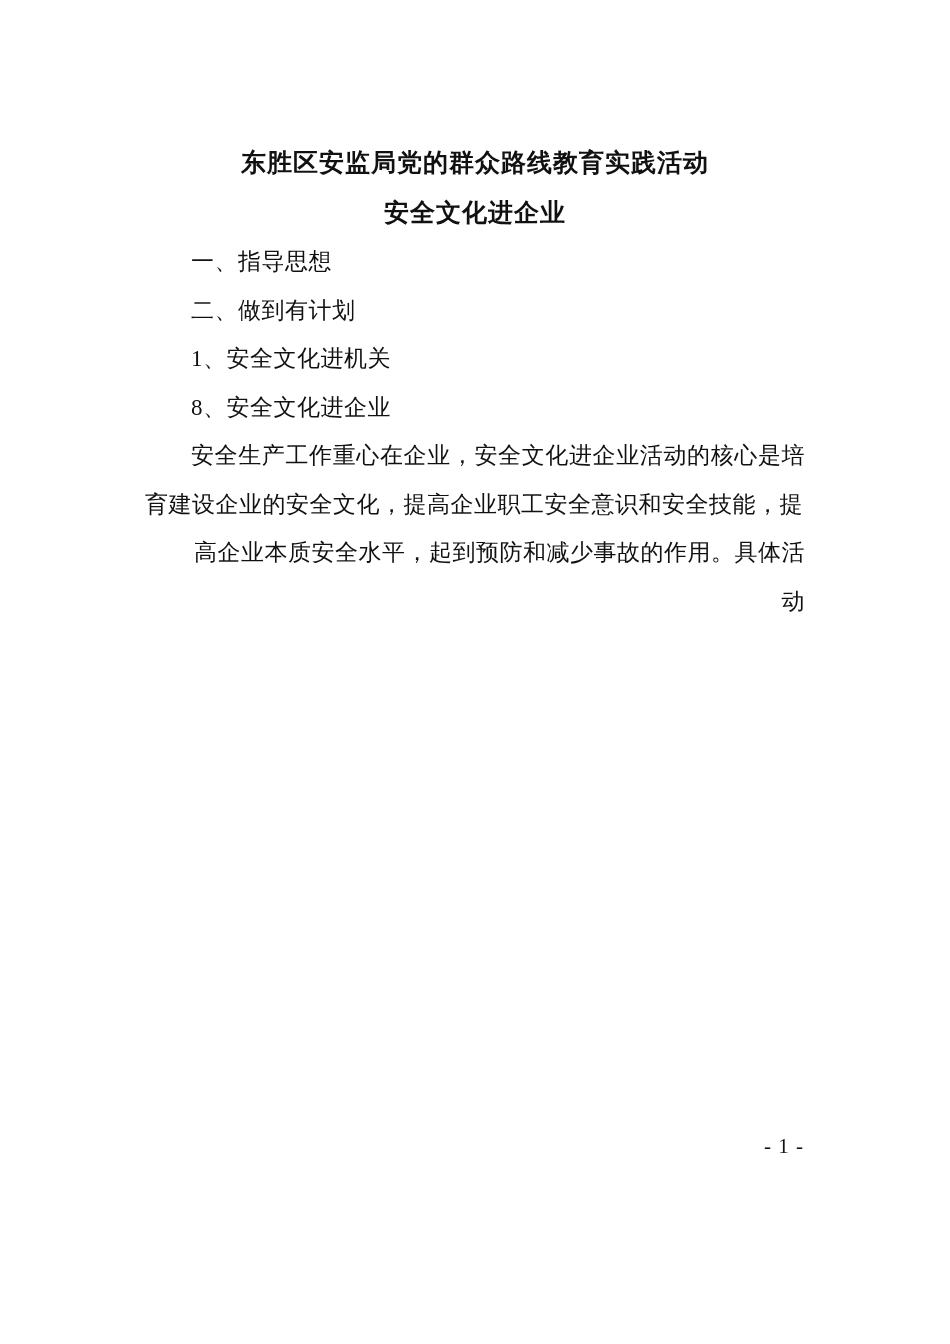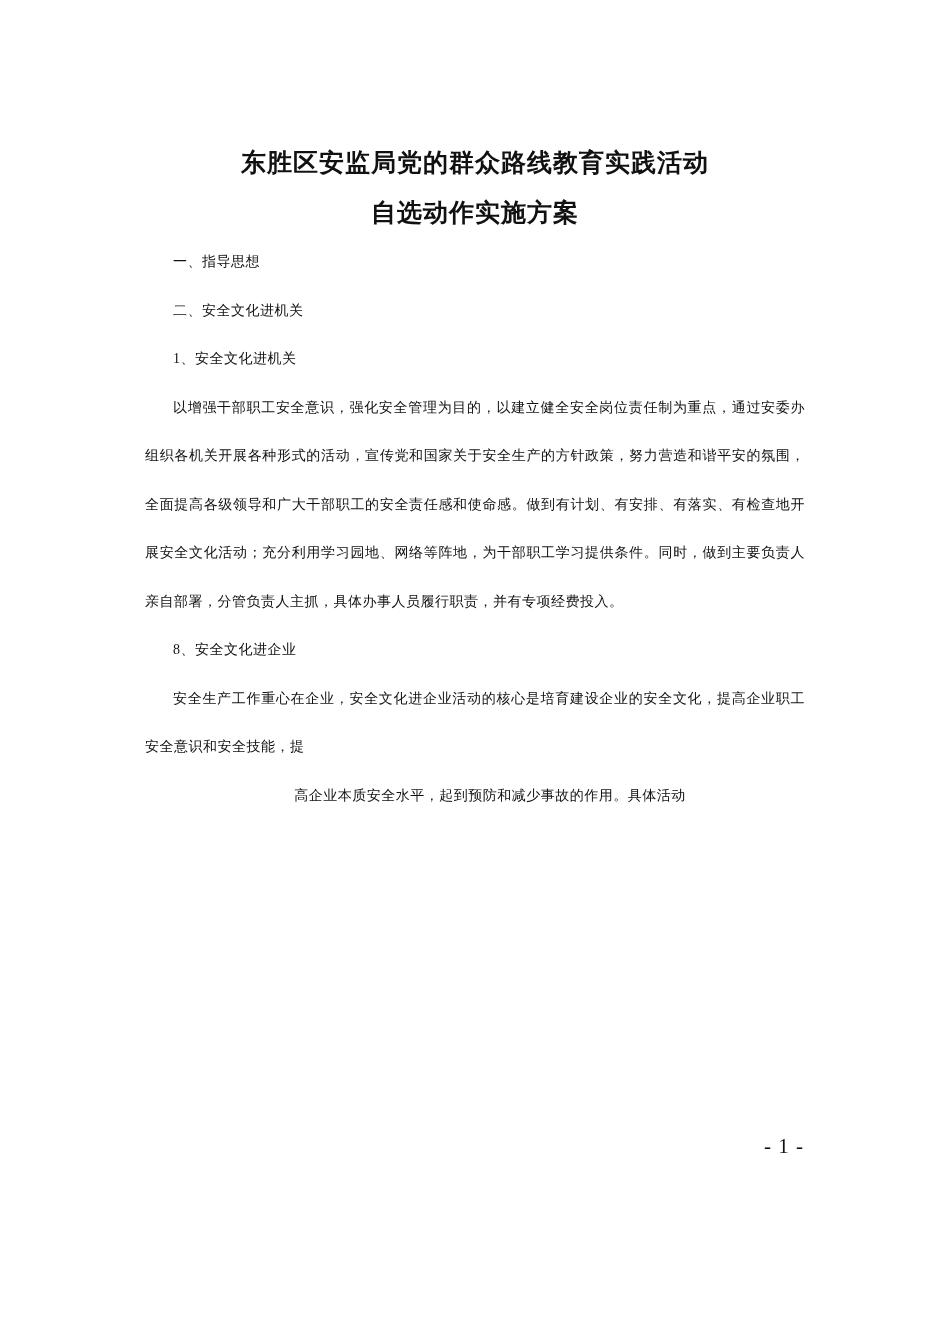--- a/index.html
+++ b/index.html
@@ -21,54 +21,53 @@
   }
   .doc-title {
     font-size: 25px;
     font-weight: 700;
     text-align: center;
     line-height: 50px;
     letter-spacing: 1px;
     white-space: nowrap;
   }
   .para {
-    font-size: 14px;
+    font-size: 23px;
     line-height: 48.5px;
     text-align: justify;
     text-justify: inter-ideograph;
     text-indent: 2em;
     letter-spacing: 0.5px;
   }
   .para.continuation {
     text-indent: 0;
     padding-left: 30px;
-    text-align: center;
+    text-align: right;
   }
   .page-number {
     position: absolute;
     top: 1122px;
     right: 146px;
     font-size: 21px;
     line-height: 48px;
     letter-spacing: 1px;
     color: #111111;
     white-space: pre;
   }
 </style>
 </head>
 <body>
 
 <div class="page">
   <div class="doc-title">东胜区安监局党的群众路线教育实践活动</div>
-  <div class="doc-title">自选动作实施方案</div>
+  <div class="doc-title">安全文化进企业</div>
 
   <div id="paragraphs">
       <div class="para heading">一、指导思想</div>
-      <div class="para heading">二、安全文化进机关</div>
+      <div class="para heading">二、做到有计划</div>
       <div class="para heading">1、安全文化进机关</div>
-      <div class="para body">以增强干部职工安全意识，强化安全管理为目的，以建立健全安全岗位责任制为重点，通过安委办组织各机关开展各种形式的活动，宣传党和国家关于安全生产的方针政策，努力营造和谐平安的氛围，全面提高各级领导和广大干部职工的安全责任感和使命感。做到有计划、有安排、有落实、有检查地开展安全文化活动；充分利用学习园地、网络等阵地，为干部职工学习提供条件。同时，做到主要负责人亲自部署，分管负责人主抓，具体办事人员履行职责，并有专项经费投入。</div>
       <div class="para heading">8、安全文化进企业</div>
       <div class="para body">安全生产工作重心在企业，安全文化进企业活动的核心是培育建设企业的安全文化，提高企业职工安全意识和安全技能，提</div>
       <div class="para continuation">高企业本质安全水平，起到预防和减少事故的作用。具体活动</div>
     </div>
 </div>
 
 <div class="page-number">- 1 -</div>
 
 </body></html>

